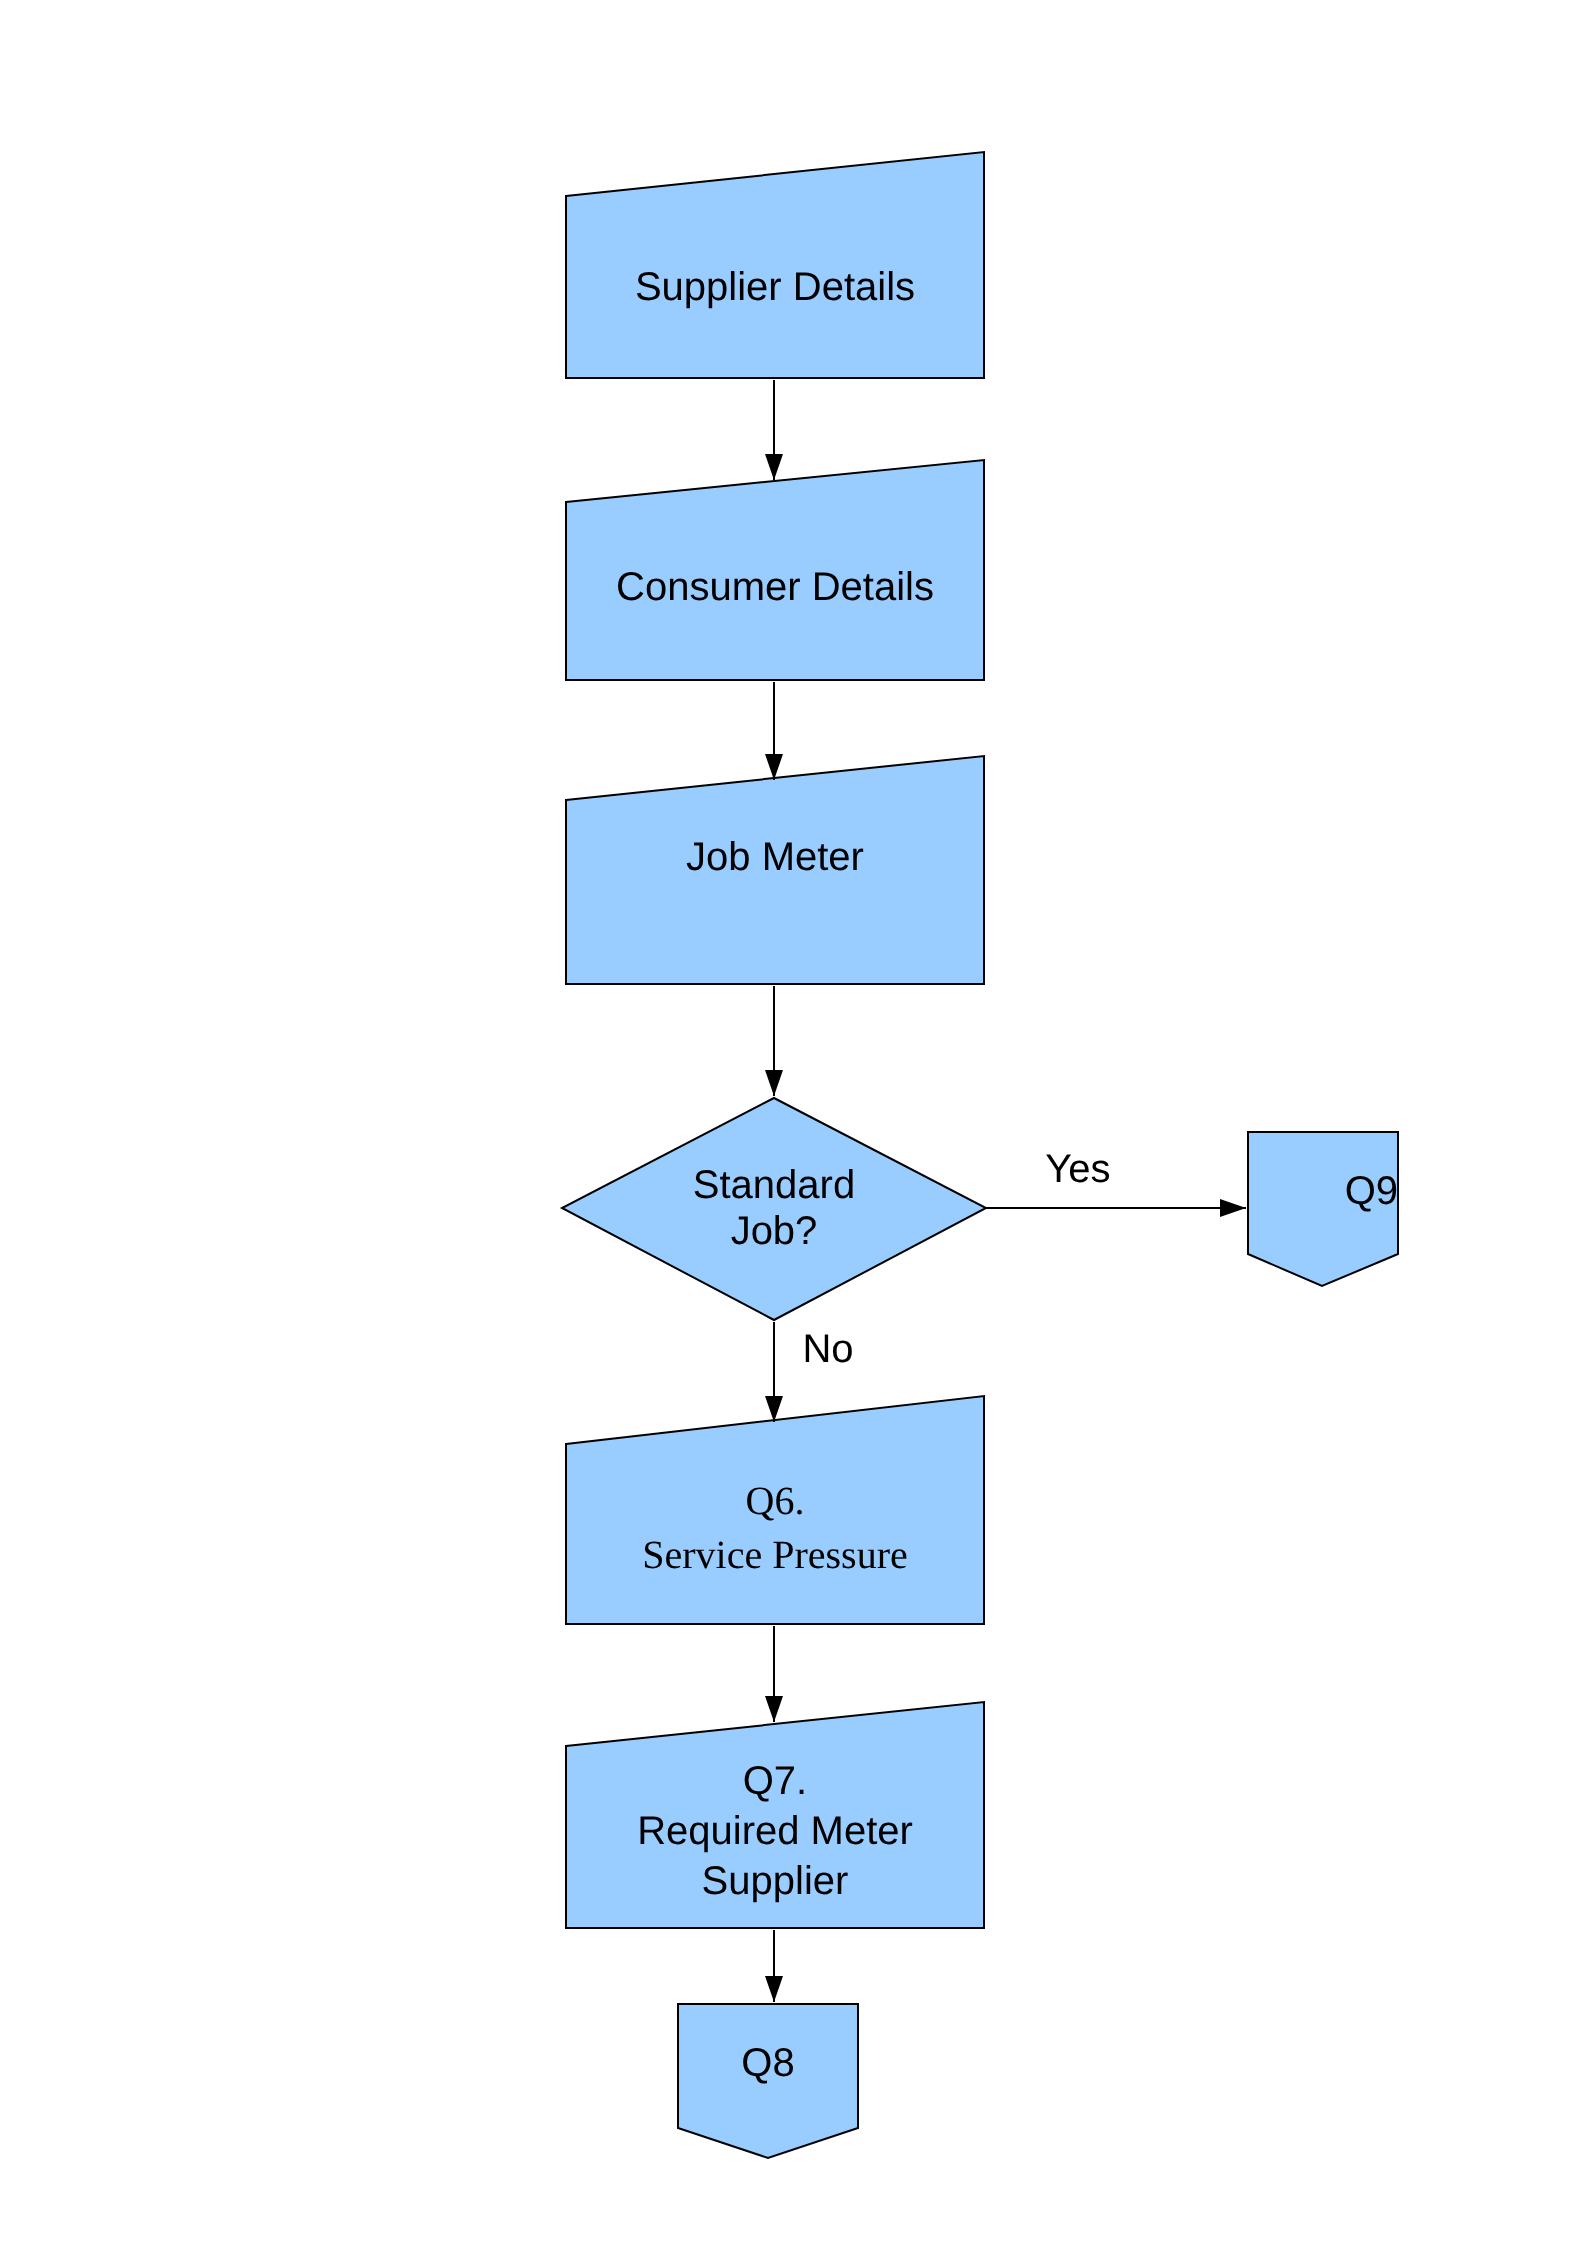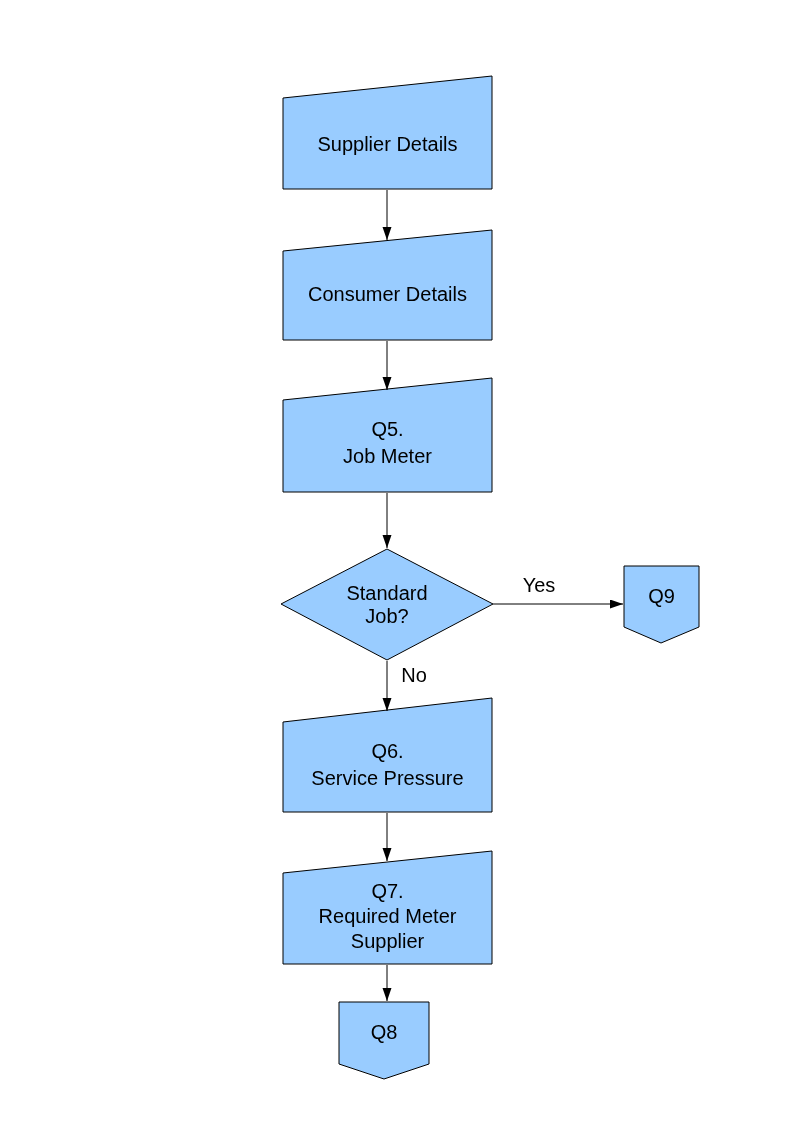--- a/index.html
+++ b/index.html
@@ -80,36 +80,35 @@
     <line class="edge-line" x1="387" y1="661" x2="387" y2="711" marker-end="url(#arrow)"></line>
     <line class="edge-line" x1="387" y1="813" x2="387" y2="861" marker-end="url(#arrow)"></line>
     <line class="edge-line" x1="387" y1="965" x2="387" y2="1001" marker-end="url(#arrow)"></line>
   </svg>
 
   <div class="label lh26" style="left:283px; top:281px; width:209px;">Consumer Details</div>
 
   <div class="label lh26" style="left:283px; top:131px; width:209px;">Supplier Details</div>
 
   <div class="label lh27" style="left:283px; top:416px; width:209px;">
-    <div>Q5.</div>
     <div>Job Meter</div>
   </div>
 
   <div class="label lh23" style="left:307px; top:582px; width:160px;">
     <div>Standard</div>
     <div>Job?</div>
   </div>
 
   <div class="label lh26" style="left:509px; top:572px; width:60px;">Yes</div>
 
-  <div class="label lh26" style="left:624px; top:583px; width:75px;">Q9</div>
+  <div class="label lh26" style="left:624px; top:583px; width:75px;text-align:right;">Q9</div>
 
   <div class="label lh26" style="left:392px; top:662px; width:44px;">No</div>
 
-  <div class="label lh27" style="left:283px; top:738px; width:209px;">
+  <div class="label lh27" style="left:283px; top:738px; width:209px;font-family:Liberation Serif, serif;">
     <div>Q6.</div>
     <div>Service Pressure</div>
   </div>
 
   <div class="label lh25" style="left:283px; top:879px; width:209px;">
     <div>Q7.</div>
     <div>Required Meter</div>
     <div>Supplier</div>
   </div>
 

